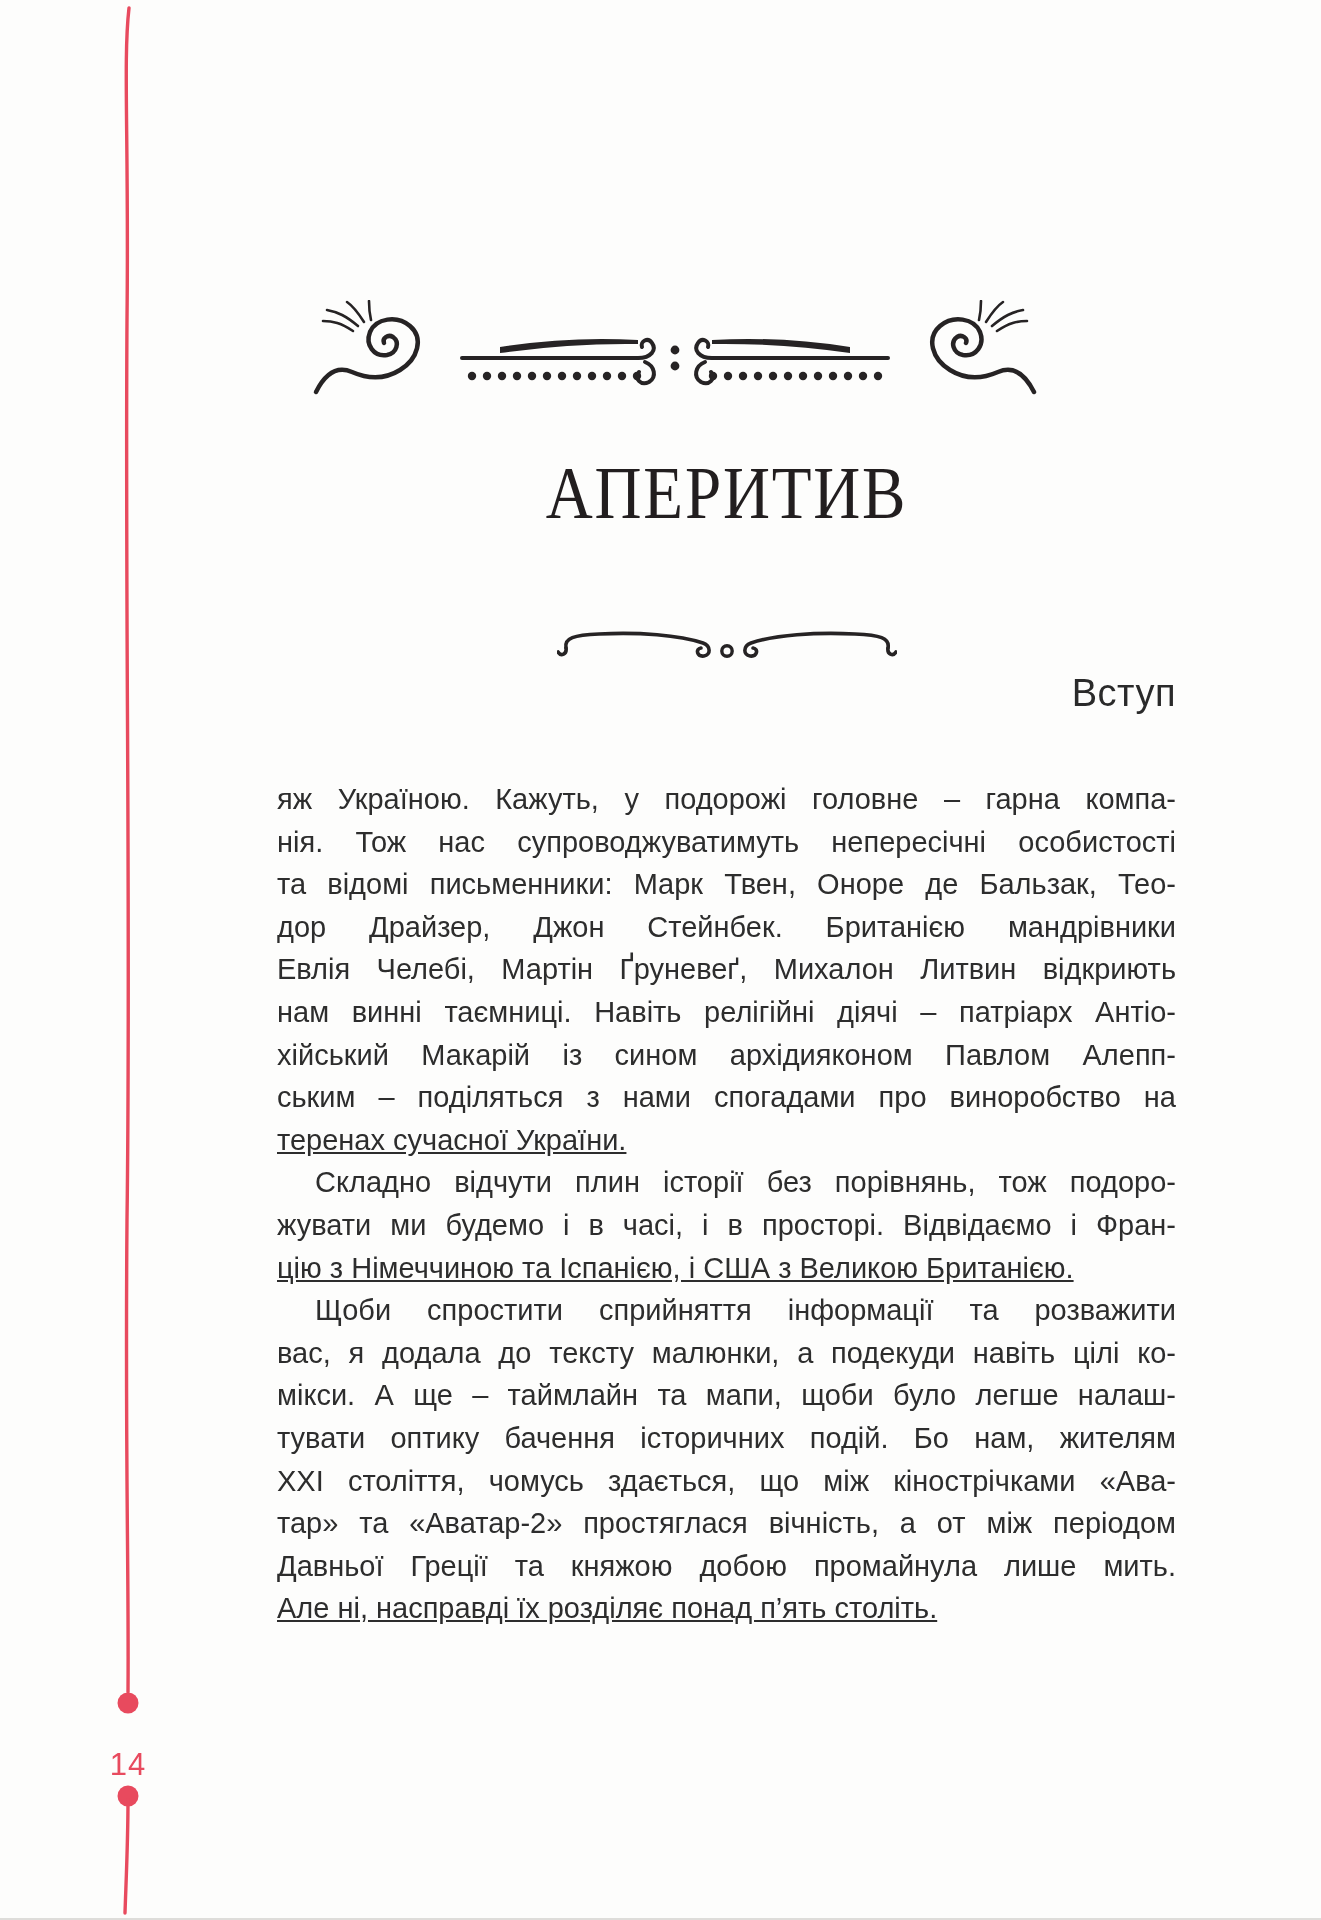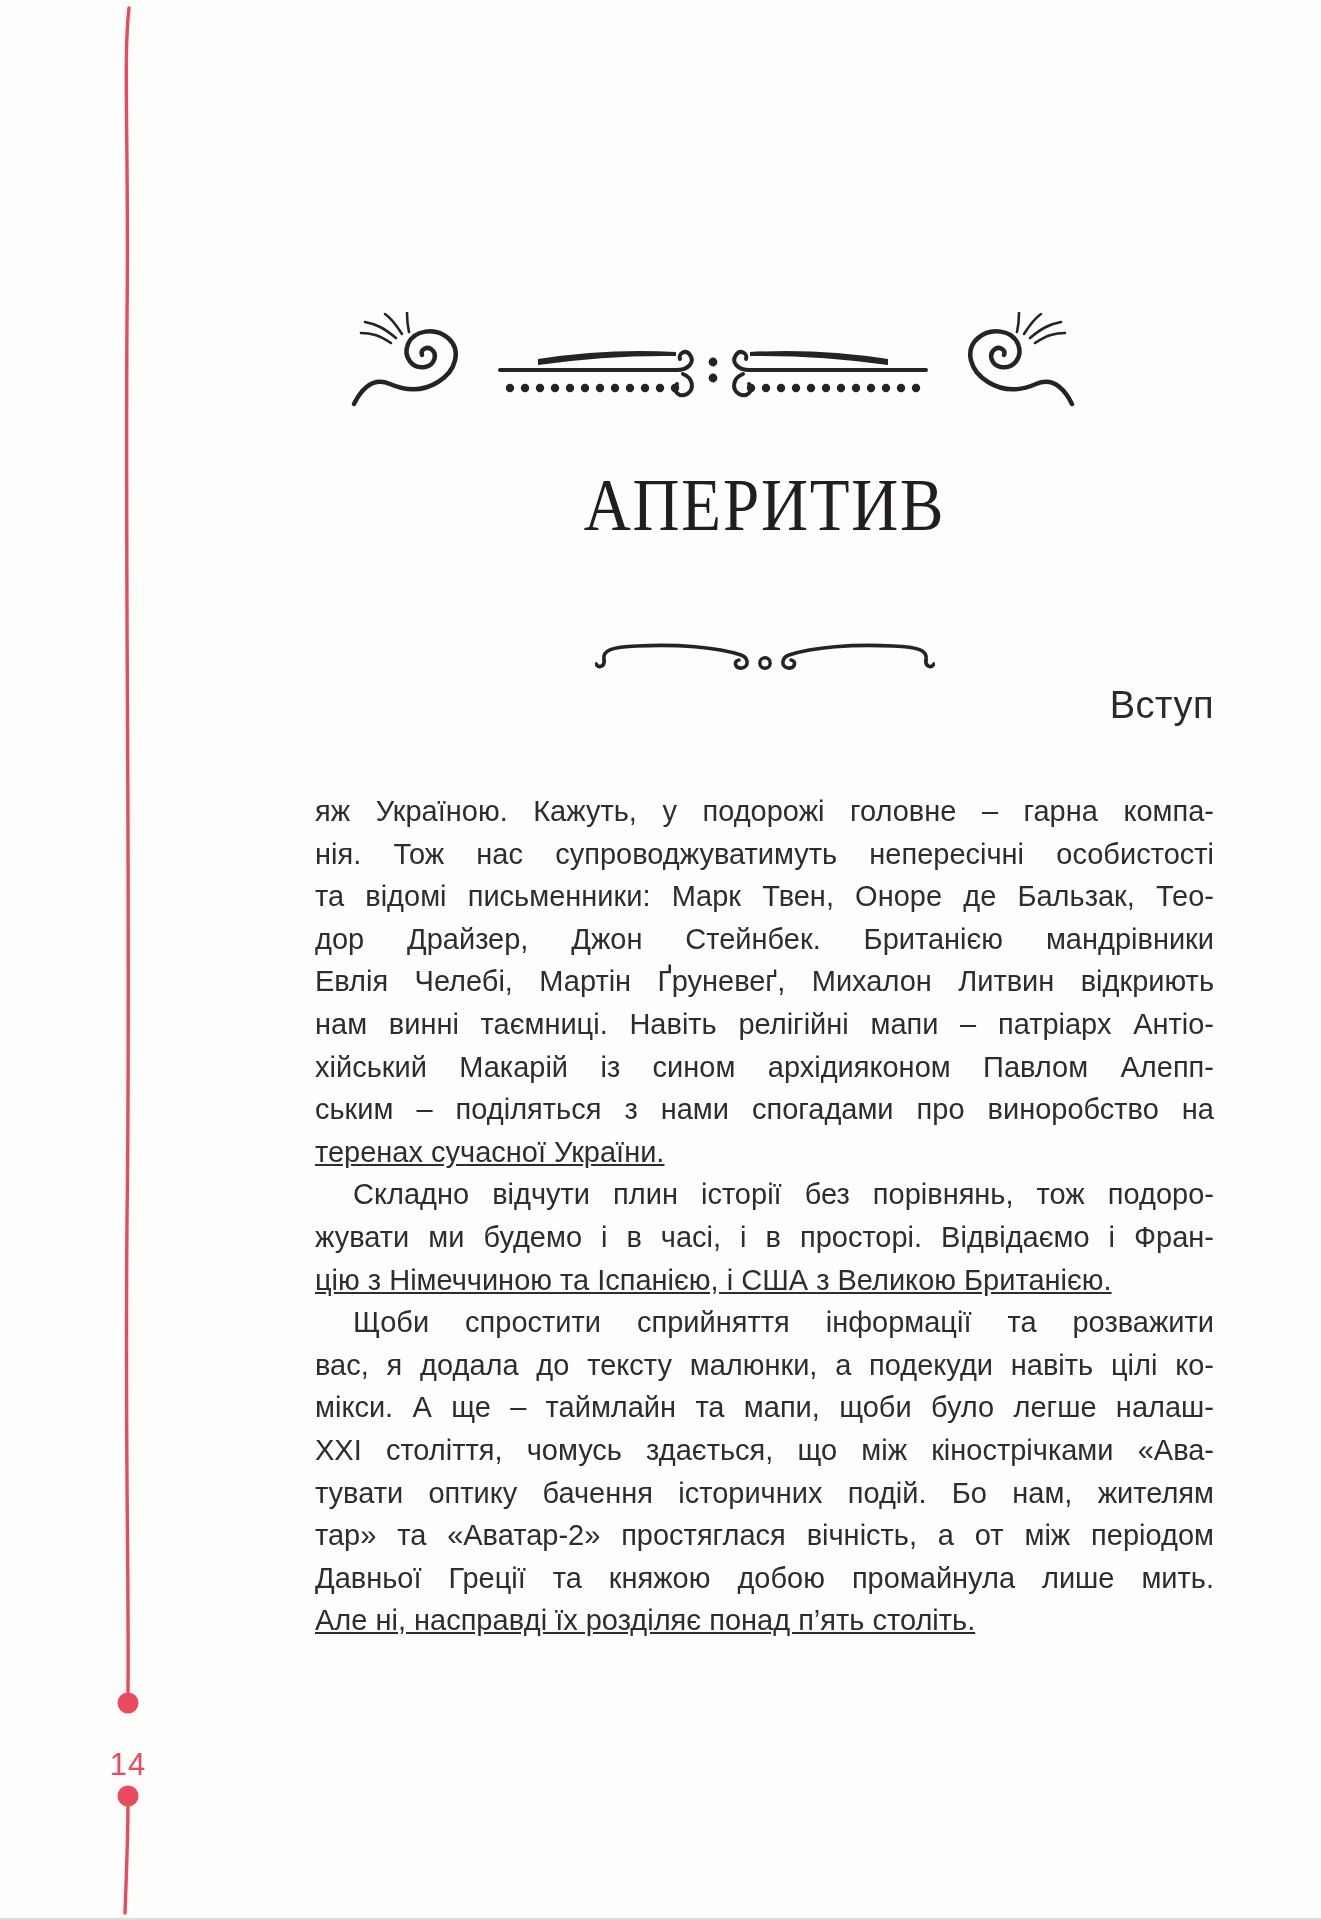--- a/index.html
+++ b/index.html
@@ -10,21 +10,21 @@
     color:var(--text,#2d2d2d);
   }
   .page{position:absolute;inset:0;}
   
   .accent-line{position:absolute;left:108px;top:0;width:40px;height:1920px;color:var(--accent,#e84a5e);}
   .page-number{
     position:absolute;left:88px;top:1747px;width:80px;text-align:center;
     font-size:31px;letter-spacing:1px;color:var(--accent,#e84a5e);
   }
   
-  .column{position:absolute;left:277px;top:12px;width:899px;margin-left:38px;}
+  .column{position:absolute;left:277px;top:0;width:899px;}
   .ornament-top{display:block;width:750px;height:100px;margin:300px 0 0 23px;color:var(--ink,#262324);}
   .chapter-title{
     margin:56px 0 0 0;text-align:center;font-weight:400;
     font-family:"Liberation Serif",serif;color:#221e1f;
     font-size:74px;line-height:1;letter-spacing:2px;
     transform:scaleX(0.88);transform-origin:50% 50%;
   }
   .ornament-sub{display:block;width:340px;height:30px;margin:100px auto 0 auto;color:var(--ink,#262324);}
   .section-title{
     margin:14px 0 0 0;text-align:right;font-weight:400;
@@ -109,32 +109,32 @@
     </svg>
 
     <h2 class="section-title">Вступ</h2>
 
     <div class="body-text">
         <div class="line">яж Україною. Кажуть, у подорожі головне – гарна компа-</div>
         <div class="line">нія. Тож нас супроводжуватимуть непересічні особистості</div>
         <div class="line">та відомі письменники: Марк Твен, Оноре де Бальзак, Тео-</div>
         <div class="line">дор Драйзер, Джон Стейнбек. Британією мандрівники</div>
         <div class="line">Евлія Челебі, Мартін Ґруневеґ, Михалон Литвин відкриють</div>
-        <div class="line">нам винні таємниці. Навіть релігійні мапи – патріарх Антіо-</div>
+        <div class="line">нам винні таємниці. Навіть релігійні діячі – патріарх Антіо-</div>
         <div class="line">хійський Макарій із сином архідияконом Павлом Алепп-</div>
         <div class="line">ським – поділяться з нами спогадами про виноробство на</div>
         <div class="line para-end">теренах сучасної України.</div>
         <div class="line indented">Складно відчути плин історії без порівнянь, тож подоро-</div>
         <div class="line">жувати ми будемо і в часі, і в просторі. Відвідаємо і Фран-</div>
         <div class="line para-end">цію з Німеччиною та Іспанією, і США з Великою Британією.</div>
         <div class="line indented">Щоби спростити сприйняття інформації та розважити</div>
         <div class="line">вас, я додала до тексту малюнки, а подекуди навіть цілі ко-</div>
         <div class="line">мікси. А ще – таймлайн та мапи, щоби було легше налаш-</div>
+        <div class="line">тувати оптику бачення історичних подій. Бо нам, жителям</div>
         <div class="line">ХХІ століття, чомусь здається, що між кінострічками «Ава-</div>
-        <div class="line">тувати оптику бачення історичних подій. Бо нам, жителям</div>
         <div class="line">тар» та «Аватар-2» простяглася вічність, а от між періодом</div>
         <div class="line">Давньої Греції та княжою добою промайнула лише мить.</div>
         <div class="line para-end">Але ні, насправді їх розділяє понад п’ять століть.</div>
       </div>
   </div>
 
   <div class="bottom-rule"></div>
 </div>
 
 </body></html>

